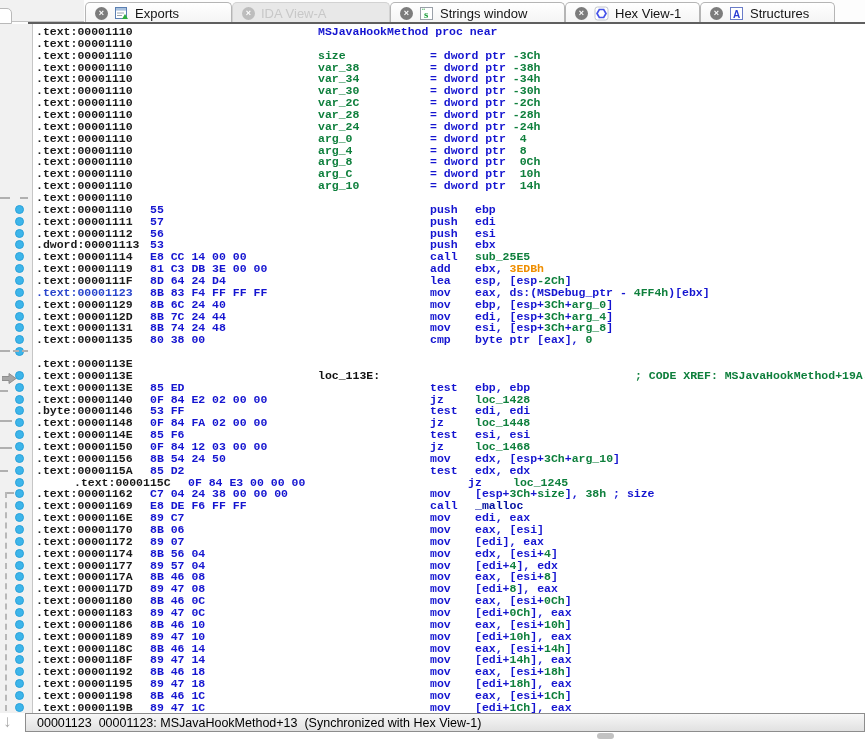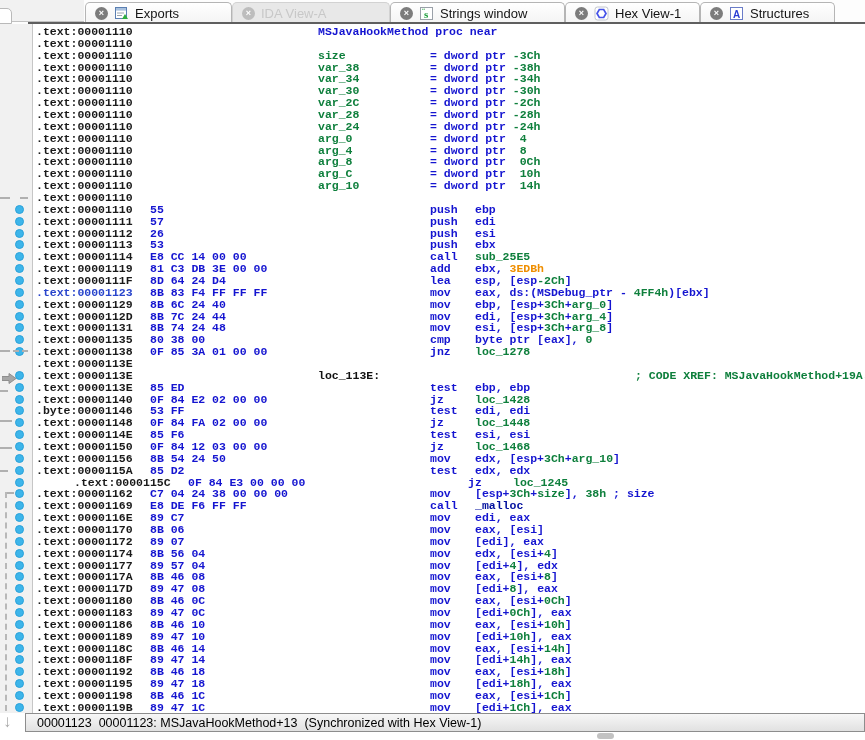--- a/index.html
+++ b/index.html
@@ -163,31 +163,30 @@
     <div class="asm-line" style="top: 84.999px;"><span class="col" style="left: 3px;"><span class="c-a">.text:00001110</span></span><span class="col" style="left: 285px;"><span class="c-g">var_28</span></span><span class="col" style="left: 397px;"><span class="c-b">= dword ptr </span><span class="c-g">-28h</span></span></div>
     <div class="asm-line" style="top: 96.856px;"><span class="col" style="left: 3px;"><span class="c-a">.text:00001110</span></span><span class="col" style="left: 285px;"><span class="c-g">var_24</span></span><span class="col" style="left: 397px;"><span class="c-b">= dword ptr </span><span class="c-g">-24h</span></span></div>
     <div class="asm-line" style="top: 108.713px;"><span class="col" style="left: 3px;"><span class="c-a">.text:00001110</span></span><span class="col" style="left: 285px;"><span class="c-g">arg_0</span></span><span class="col" style="left: 397px;"><span class="c-b">= dword ptr  </span><span class="c-g">4</span></span></div>
     <div class="asm-line" style="top: 120.57px;"><span class="col" style="left: 3px;"><span class="c-a">.text:00001110</span></span><span class="col" style="left: 285px;"><span class="c-g">arg_4</span></span><span class="col" style="left: 397px;"><span class="c-b">= dword ptr  </span><span class="c-g">8</span></span></div>
     <div class="asm-line" style="top: 132.427px;"><span class="col" style="left: 3px;"><span class="c-a">.text:00001110</span></span><span class="col" style="left: 285px;"><span class="c-g">arg_8</span></span><span class="col" style="left: 397px;"><span class="c-b">= dword ptr  </span><span class="c-g">0Ch</span></span></div>
     <div class="asm-line" style="top: 144.284px;"><span class="col" style="left: 3px;"><span class="c-a">.text:00001110</span></span><span class="col" style="left: 285px;"><span class="c-g">arg_C</span></span><span class="col" style="left: 397px;"><span class="c-b">= dword ptr  </span><span class="c-g">10h</span></span></div>
     <div class="asm-line" style="top: 156.141px;"><span class="col" style="left: 3px;"><span class="c-a">.text:00001110</span></span><span class="col" style="left: 285px;"><span class="c-g">arg_10</span></span><span class="col" style="left: 397px;"><span class="c-b">= dword ptr  </span><span class="c-g">14h</span></span></div>
     <div class="asm-line" style="top: 167.998px;"><span class="col" style="left: 3px;"><span class="c-a">.text:00001110</span></span></div>
     <div class="asm-line" style="top: 179.855px;"><span class="col" style="left: 3px;"><span class="c-a">.text:00001110</span></span><span class="col" style="left: 117px;"><span class="c-b">55</span></span><span class="col" style="left: 397px;"><span class="c-b">push</span></span><span class="col" style="left: 442px;"><span class="c-b">ebp</span></span></div>
     <div class="asm-line" style="top: 191.712px;"><span class="col" style="left: 3px;"><span class="c-a">.text:00001111</span></span><span class="col" style="left: 117px;"><span class="c-b">57</span></span><span class="col" style="left: 397px;"><span class="c-b">push</span></span><span class="col" style="left: 442px;"><span class="c-b">edi</span></span></div>
-    <div class="asm-line" style="top: 203.569px;"><span class="col" style="left: 3px;"><span class="c-a">.text:00001112</span></span><span class="col" style="left: 117px;"><span class="c-b">26</span></span><span class="col" style="left: 397px;"><span class="c-b">push</span></span><span class="col" style="left: 442px;"><span class="c-b">esi</span></span></div>
-    <div class="asm-line" style="top: 215.426px;"><span class="col" style="left: 3px;"><span class="c-a">.text:00001113</span></span><span class="col" style="left: 117px;"><span class="c-b">53</span></span><span class="col" style="left: 397px;"><span class="c-b">push</span></span><span class="col" style="left: 442px;"><span class="c-b">ebx</span></span></div>
+    <div class="asm-line" style="top: 203.569px;"><span class="col" style="left: 3px;"><span class="c-a">.text:00001112</span></span><span class="col" style="left: 117px;"><span class="c-b">56</span></span><span class="col" style="left: 397px;"><span class="c-b">push</span></span><span class="col" style="left: 442px;"><span class="c-b">esi</span></span></div>
+    <div class="asm-line" style="top: 215.426px;"><span class="col" style="left: 3px;"><span class="c-a">.dword:00001113</span></span><span class="col" style="left: 117px;"><span class="c-b">53</span></span><span class="col" style="left: 397px;"><span class="c-b">push</span></span><span class="col" style="left: 442px;"><span class="c-b">ebx</span></span></div>
     <div class="asm-line" style="top: 227.283px;"><span class="col" style="left: 3px;"><span class="c-a">.text:00001114</span></span><span class="col" style="left: 117px;"><span class="c-b">E8 CC 14 00 00</span></span><span class="col" style="left: 397px;"><span class="c-b">call</span></span><span class="col" style="left: 442px;"><span class="c-g">sub_25E5</span></span></div>
     <div class="asm-line" style="top: 239.14px;"><span class="col" style="left: 3px;"><span class="c-a">.text:00001119</span></span><span class="col" style="left: 117px;"><span class="c-b">81 C3 DB 3E 00 00</span></span><span class="col" style="left: 397px;"><span class="c-b">add</span></span><span class="col" style="left: 442px;"><span class="c-b">ebx, </span><span class="c-o">3EDBh</span></span></div>
     <div class="asm-line" style="top: 250.997px;"><span class="col" style="left: 3px;"><span class="c-a">.text:0000111F</span></span><span class="col" style="left: 117px;"><span class="c-b">8D 64 24 D4</span></span><span class="col" style="left: 397px;"><span class="c-b">lea</span></span><span class="col" style="left: 442px;"><span class="c-b">esp, [esp</span><span class="c-g">-2Ch</span><span class="c-b">]</span></span></div>
     <div class="asm-line" style="top: 262.854px;"><span class="col" style="left: 3px;"><span class="c-as">.text:00001123</span></span><span class="col" style="left: 117px;"><span class="c-b">8B 83 F4 FF FF FF</span></span><span class="col" style="left: 397px;"><span class="c-b">mov</span></span><span class="col" style="left: 442px;"><span class="c-b">eax, ds:(MSDebug_ptr - </span><span class="c-g">4FF4h</span><span class="c-b">)[ebx]</span></span></div>
     <div class="asm-line" style="top: 274.711px;"><span class="col" style="left: 3px;"><span class="c-a">.text:00001129</span></span><span class="col" style="left: 117px;"><span class="c-b">8B 6C 24 40</span></span><span class="col" style="left: 397px;"><span class="c-b">mov</span></span><span class="col" style="left: 442px;"><span class="c-b">ebp, [esp+</span><span class="c-g">3Ch</span><span class="c-b">+</span><span class="c-g">arg_0</span><span class="c-b">]</span></span></div>
     <div class="asm-line" style="top: 286.568px;"><span class="col" style="left: 3px;"><span class="c-a">.text:0000112D</span></span><span class="col" style="left: 117px;"><span class="c-b">8B 7C 24 44</span></span><span class="col" style="left: 397px;"><span class="c-b">mov</span></span><span class="col" style="left: 442px;"><span class="c-b">edi, [esp+</span><span class="c-g">3Ch</span><span class="c-b">+</span><span class="c-g">arg_4</span><span class="c-b">]</span></span></div>
     <div class="asm-line" style="top: 298.425px;"><span class="col" style="left: 3px;"><span class="c-a">.text:00001131</span></span><span class="col" style="left: 117px;"><span class="c-b">8B 74 24 48</span></span><span class="col" style="left: 397px;"><span class="c-b">mov</span></span><span class="col" style="left: 442px;"><span class="c-b">esi, [esp+</span><span class="c-g">3Ch</span><span class="c-b">+</span><span class="c-g">arg_8</span><span class="c-b">]</span></span></div>
     <div class="asm-line" style="top: 310.282px;"><span class="col" style="left: 3px;"><span class="c-a">.text:00001135</span></span><span class="col" style="left: 117px;"><span class="c-b">80 38 00</span></span><span class="col" style="left: 397px;"><span class="c-b">cmp</span></span><span class="col" style="left: 442px;"><span class="c-b">byte ptr [eax], </span><span class="c-g">0</span></span></div>
-    <div class="asm-line" style="top: 322.139px;"><span class="col" style="left: 3px;"><span class="c-a">.text:00001138</span></span><span class="col" style="left: 117px;"><span class="c-b">0F 85 3A 01 00 00</span></span><span class="col" style="left: 397px;"><span class="c-b">jnz</span></span><span class="col" style="left: 442px;"><span class="c-g">loc_1278</span></span></div>
     <div class="asm-line" style="top: 333.996px;"><span class="col" style="left: 3px;"><span class="c-a">.text:0000113E</span></span></div>
     <div class="asm-line" style="top: 345.853px;"><span class="col" style="left: 3px;"><span class="c-a">.text:0000113E</span></span><span class="col" style="left: 285px;"><span class="c-k">loc_113E:</span></span><span class="col" style="left: 602px;"><span class="c-g">; CODE XREF: MSJavaHookMethod+19A↓j</span></span></div>
     <div class="asm-line" style="top: 357.71px;"><span class="col" style="left: 3px;"><span class="c-a">.text:0000113E</span></span><span class="col" style="left: 117px;"><span class="c-b">85 ED</span></span><span class="col" style="left: 397px;"><span class="c-b">test</span></span><span class="col" style="left: 442px;"><span class="c-b">ebp, ebp</span></span></div>
     <div class="asm-line" style="top: 369.567px;"><span class="col" style="left: 3px;"><span class="c-a">.text:00001140</span></span><span class="col" style="left: 117px;"><span class="c-b">0F 84 E2 02 00 00</span></span><span class="col" style="left: 397px;"><span class="c-b">jz</span></span><span class="col" style="left: 442px;"><span class="c-g">loc_1428</span></span></div>
     <div class="asm-line" style="top: 381.424px;"><span class="col" style="left: 3px;"><span class="c-a">.byte:00001146</span></span><span class="col" style="left: 117px;"><span class="c-b">53 FF</span></span><span class="col" style="left: 397px;"><span class="c-b">test</span></span><span class="col" style="left: 442px;"><span class="c-b">edi, edi</span></span></div>
     <div class="asm-line" style="top: 393.281px;"><span class="col" style="left: 3px;"><span class="c-a">.text:00001148</span></span><span class="col" style="left: 117px;"><span class="c-b">0F 84 FA 02 00 00</span></span><span class="col" style="left: 397px;"><span class="c-b">jz</span></span><span class="col" style="left: 442px;"><span class="c-g">loc_1448</span></span></div>
     <div class="asm-line" style="top: 405.138px;"><span class="col" style="left: 3px; text-align: right;"><span class="c-a">.text:0000114E</span></span><span class="col" style="left: 117px;"><span class="c-b">85 F6</span></span><span class="col" style="left: 397px;"><span class="c-b">test</span></span><span class="col" style="left: 442px;"><span class="c-b">esi, esi</span></span></div>
     <div class="asm-line" style="top: 416.995px;"><span class="col" style="left: 3px;"><span class="c-a">.text:00001150</span></span><span class="col" style="left: 117px;"><span class="c-b">0F 84 12 03 00 00</span></span><span class="col" style="left: 397px;"><span class="c-b">jz</span></span><span class="col" style="left: 442px;"><span class="c-g">loc_1468</span></span></div>
     <div class="asm-line" style="top: 428.852px;"><span class="col" style="left: 3px;"><span class="c-a">.text:00001156</span></span><span class="col" style="left: 117px;"><span class="c-b">8B 54 24 50</span></span><span class="col" style="left: 397px;"><span class="c-b">mov</span></span><span class="col" style="left: 442px;"><span class="c-b">edx, [esp+</span><span class="c-g">3Ch</span><span class="c-b">+</span><span class="c-g">arg_10</span><span class="c-b">]</span></span></div>
     <div class="asm-line" style="top: 440.709px;"><span class="col" style="left: 3px;"><span class="c-a">.text:0000115A</span></span><span class="col" style="left: 117px;"><span class="c-b">85 D2</span></span><span class="col" style="left: 397px;"><span class="c-b">test</span></span><span class="col" style="left: 442px;"><span class="c-b">edx, edx</span></span></div>

